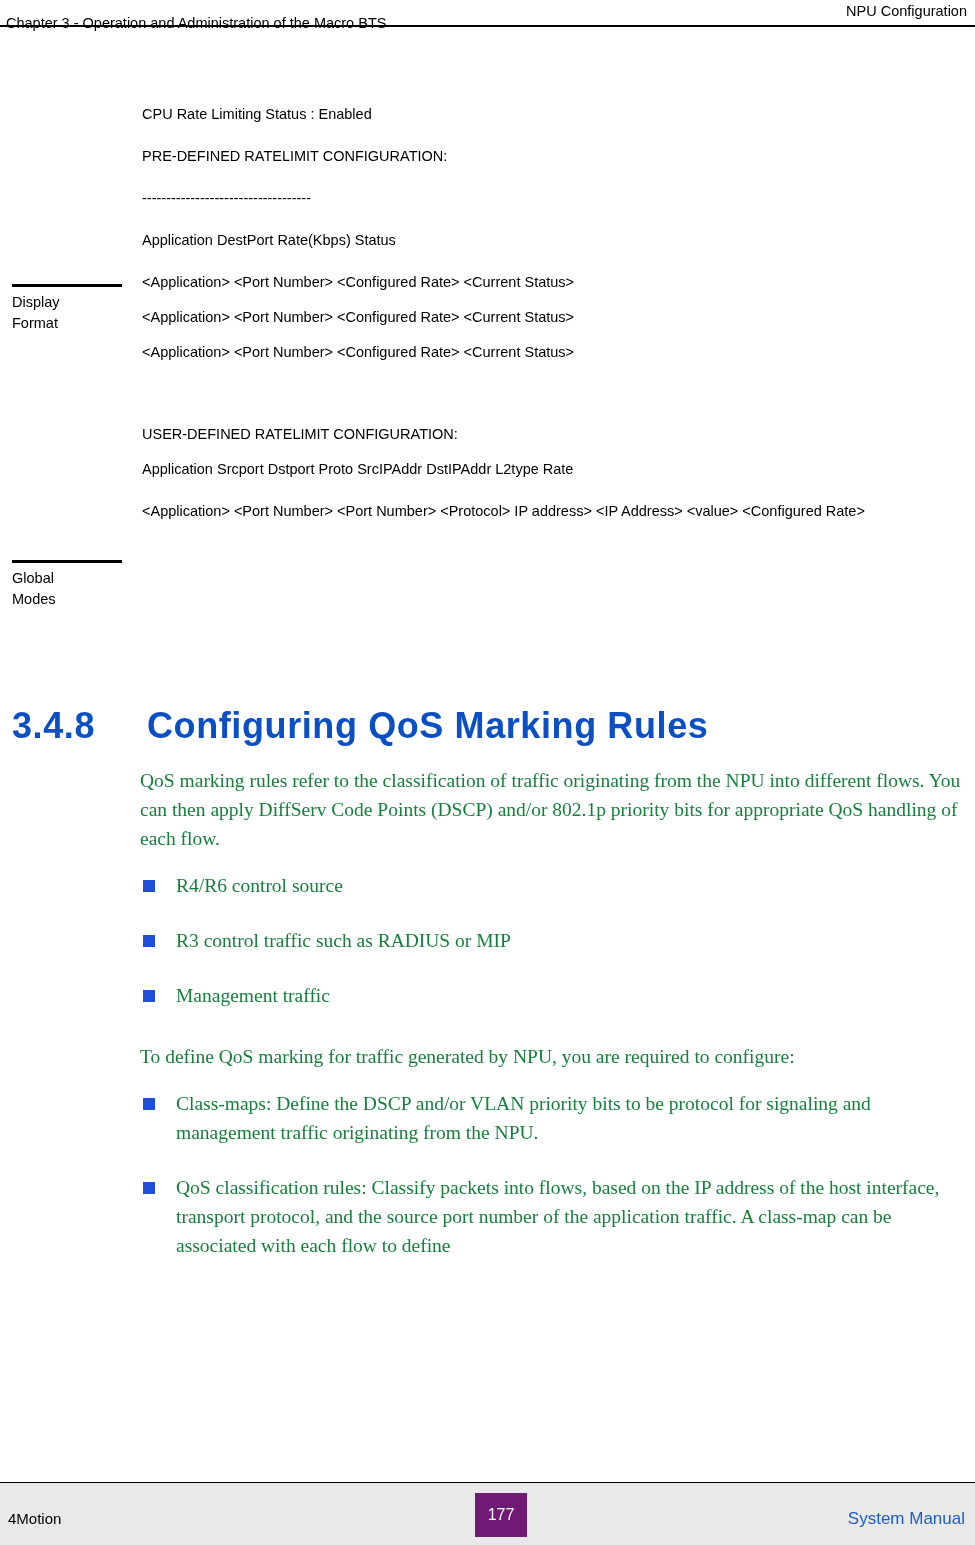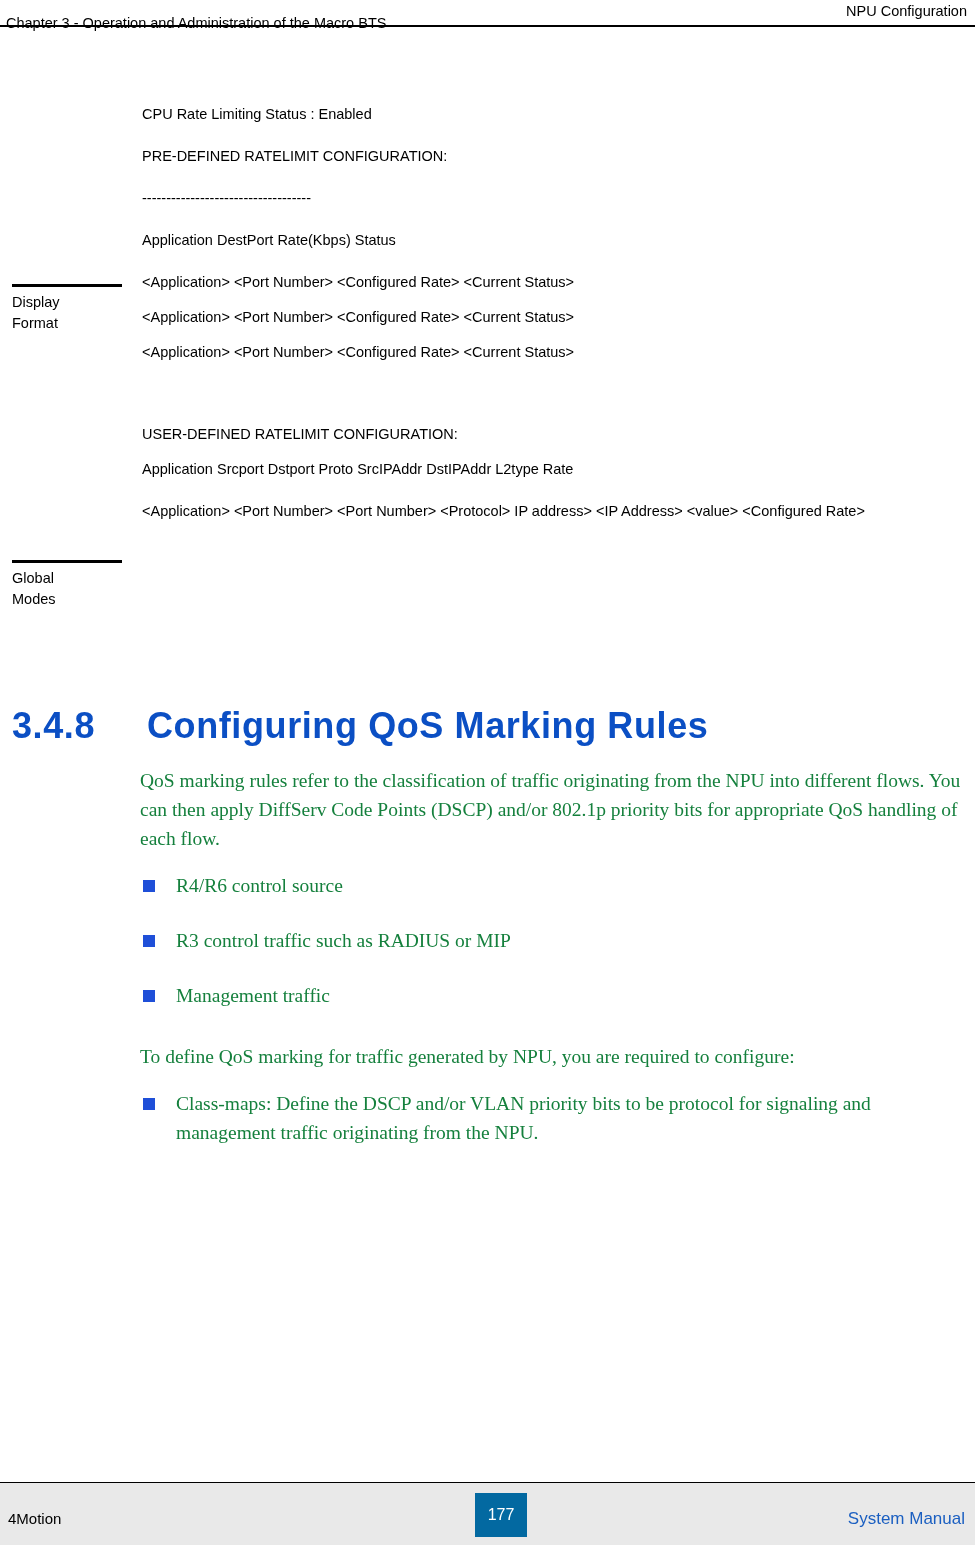--- a/index.html
+++ b/index.html
@@ -187,21 +187,21 @@
     font-family: "Liberation Sans", sans-serif;
     font-size: 17px;
     color: #1b5fc1;
   }
   .page-badge {
     position: absolute;
     left: 475px;
     bottom: 8px;
     width: 52px;
     height: 44px;
-    background: #0369a1;
+    background: #701a75;
     color: #ffffff;
     font-family: "Liberation Sans", sans-serif;
     font-size: 16px;
     display: flex;
     align-items: center;
     justify-content: center;
   }
 </style>
 </head>
 <body>
@@ -256,20 +256,21 @@
     <li>R4/R6 control source</li>
     <li>R3 control traffic such as RADIUS or MIP</li>
     <li>Management traffic</li>
   </ul>
 
   <div class="gap-after-list"></div>
   <p>To define QoS marking for traffic generated by NPU, you are required to configure:</p>
 
   <ul class="bullet-list">
     <li>Class-maps: Define the DSCP and/or VLAN priority bits to be protocol for signaling and management traffic originating from the NPU.</li>
+    <li>QoS classification rules: Classify packets into flows, based on the IP address of the host interface, transport protocol, and the source port number of the application traffic. A class-map can be associated with each flow to define</li>
   </ul>
 </div>
 
 <div class="footer-rule"></div>
 <div class="footer-band"></div>
 <div class="footer-left">4Motion</div>
 <div class="page-badge">177</div>
 <div class="footer-right">System Manual</div>
 
 </body></html>

